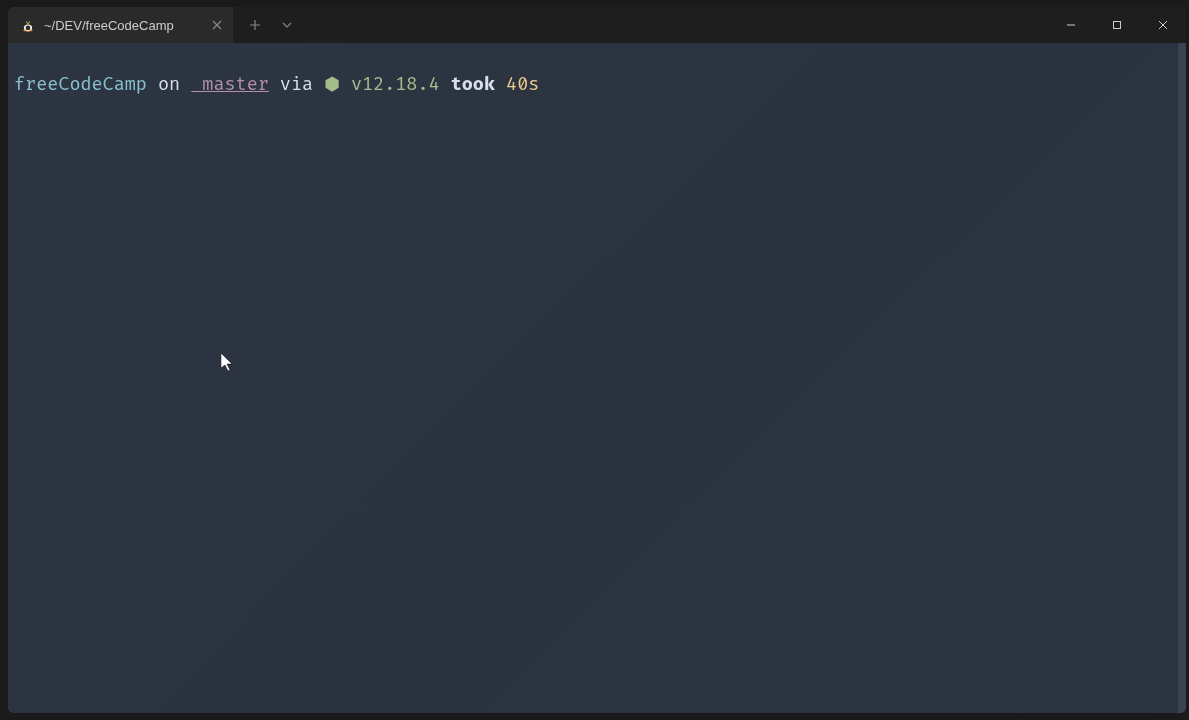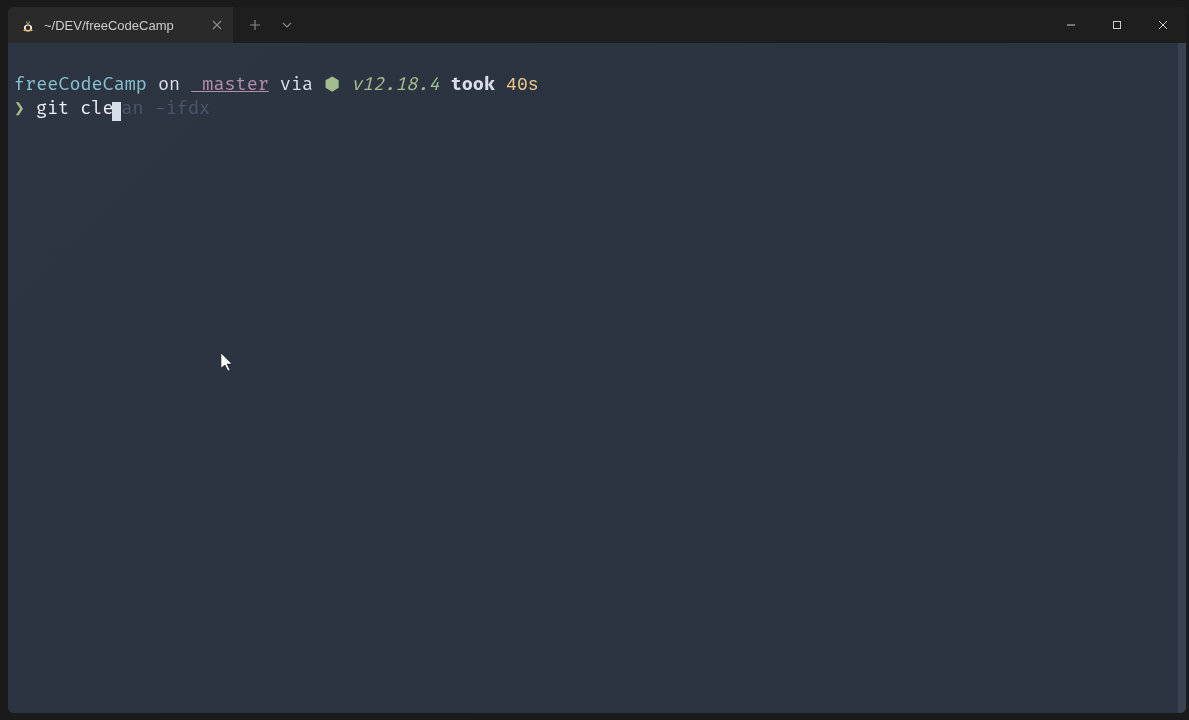--- a/index.html
+++ b/index.html
@@ -124,23 +124,23 @@
 .prompt-line1 {
   white-space: pre;
 }
 
 .seg-dir { color: #88c0d0; margin-top: 18px; }
 .seg-on { color: #d8dee9; }
 .seg-branch-icon { color: #bf616a; font-weight: bold; }
 .seg-branch { color: #b48ead; text-decoration: underline; }
 .seg-via { color: #d8dee9; }
 .seg-node-icon { color: #a3be8c; }
-.seg-version { color: #a3be8c; font-style: italic; }
+.seg-version { color: #a3be8c; }
 .seg-took { color: #d8dee9; font-weight: bold; }
-.seg-time { color: #ebcb8b; font-family: Liberation Mono, monospace; }
+.seg-time { color: #ebcb8b; }
 
 .prompt-line2 {
   white-space: pre;
 }
 
 .prompt-arrow { color: #a3be8c; font-weight: bold; }
 .cmd-typed { color: #eceff4; }
 .cmd-suggest { color: #4c566a; }
 
 .cursor-box {
@@ -224,21 +224,20 @@
       <div class="win-btn close">
         <svg width="10" height="10" viewBox="0 0 10 10">
           <path d="M1 1 L9 9 M9 1 L1 9" stroke="currentColor" stroke-width="1" fill="none"></path>
         </svg>
       </div>
     </div>
   </div>
 
   <div class="terminal-body">
     <div class="prompt-line1"><span class="seg-dir">freeCodeCamp</span><span class="seg-on"> on </span><span class="seg-branch-icon"></span><span class="seg-branch"> master</span><span class="seg-via"> via </span><span class="seg-node-icon">⬢</span><span class="seg-version"> v12.18.4</span><span class="seg-took"> took </span><span class="seg-time">40s</span></div>
-    <div class="prompt-line2"><span class="prompt-arrow">❯</span><span class="cmd-typed"> git cle</span><span class="cursor-box"></span><span class="cmd-suggest">an -ifdx</span></div>
 
     <div class="mouse-cursor">
       <svg width="14" height="20" viewBox="0 0 14 20">
         <path d="M0 0 L0 15 L4 12 L7 18 L9 17 L6 11 L11 11 Z" fill="#ffffff" stroke="#000" stroke-width="0.5"></path>
       </svg>
     </div>
   </div>
 
   <div class="scrollbar"></div>
 </div>

